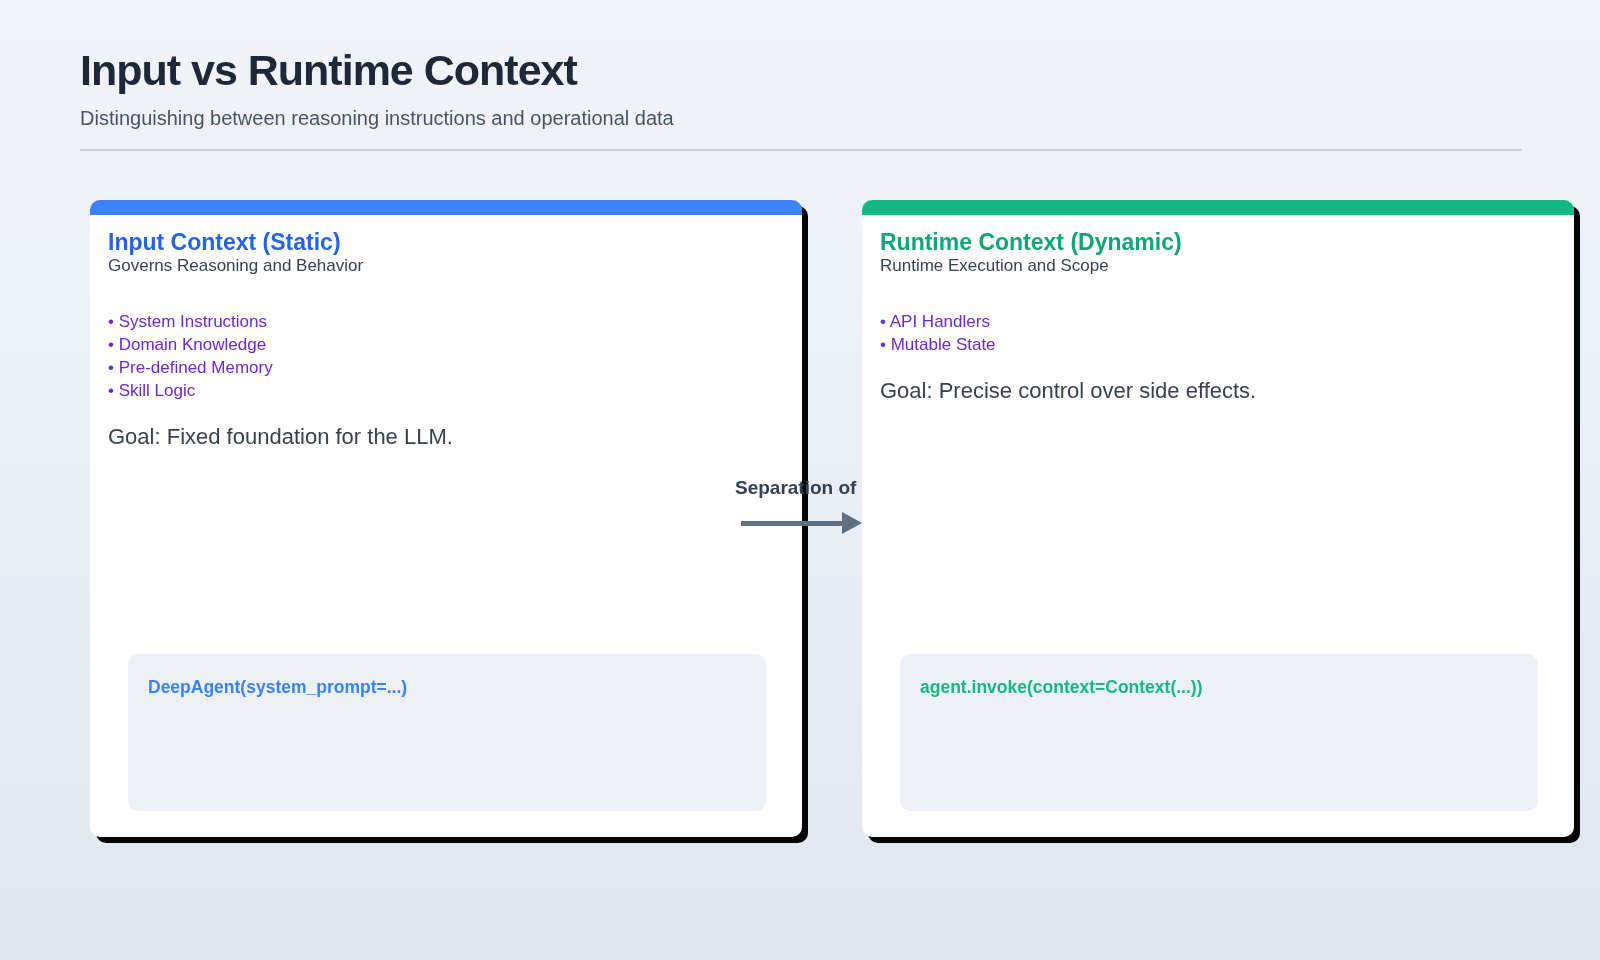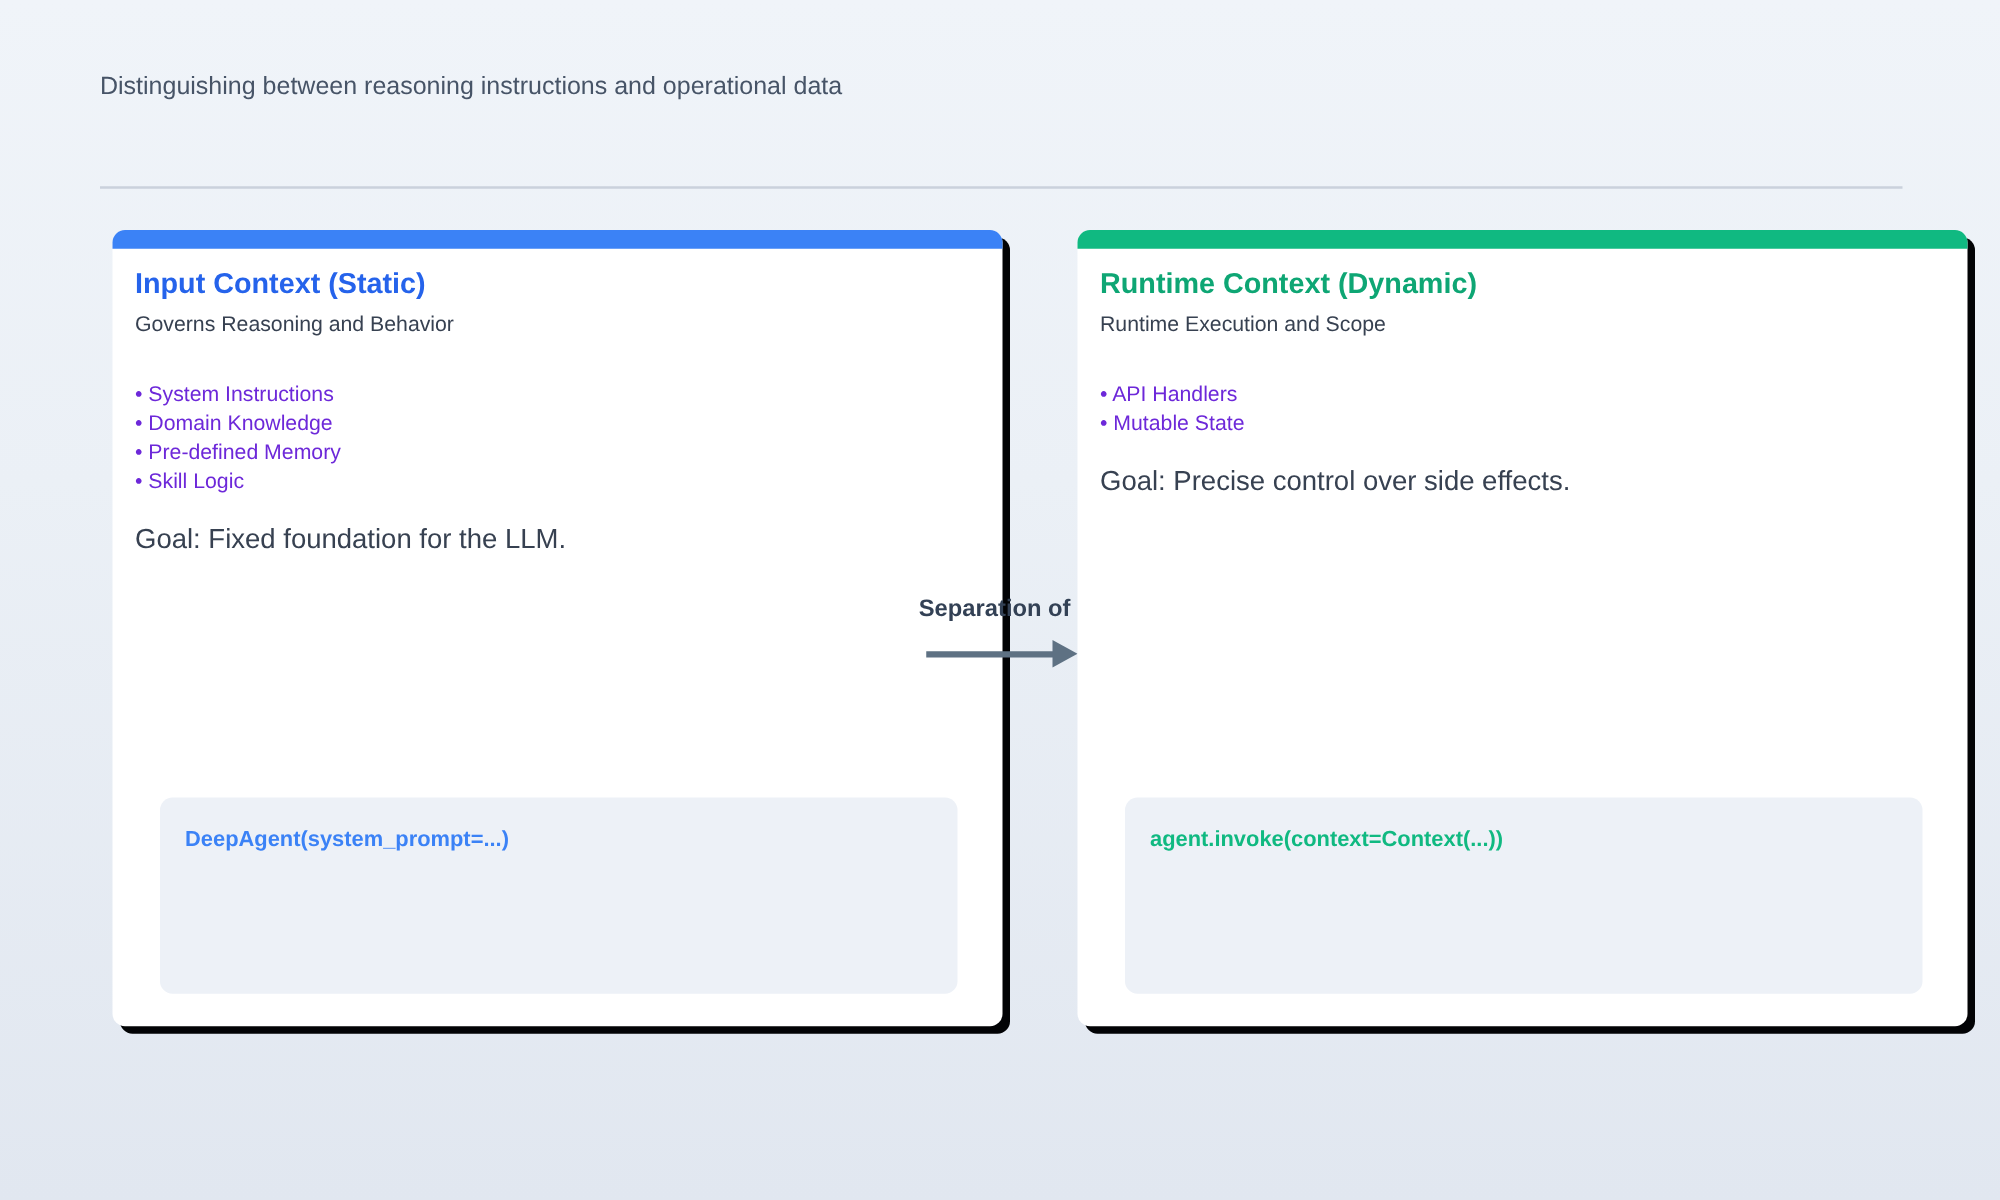--- a/index.html
+++ b/index.html
@@ -39,21 +39,21 @@
     left: 80px;
     top: 149px;
     width: 1442px;
     height: 2px;
     background: #cad1dc;
   }
 
   
   .card {
     position: absolute;
-    top: 184px;
+    top: 200px;
     width: 712px;
     height: 637px;
     background: #ffffff;
     border-radius: 10px;
     box-shadow: 6px 6px 0 #020305;
   }
   .card.left  { left: 90px; }
   .card.right { left: 862px; }
 
   .card-bar {
@@ -68,21 +68,21 @@
   }
   .card-title {
     font-size: 23px;
     font-weight: bold;
     line-height: 28px;
   }
   .card.left  .card-title { color: #2563eb; }
   .card.right .card-title { color: #0ea674; }
 
   .card-subtitle {
-    margin-top: 10px;
+    margin-top: 0;
     font-size: 17px;
     color: #374151;
   }
   .card-bullets {
     margin-top: 34px;
     font-size: 17px;
     line-height: 23px;
     color: #6d28d9;
   }
   .card-goal {
@@ -135,20 +135,21 @@
     height: 0;
     border-top: 11px solid transparent;
     border-bottom: 11px solid transparent;
     border-left: 20px solid #5e7183;
   }
 </style>
 </head>
 <body>
 
 <div class="header">
+  <h1 class="page-title">Input vs Runtime Context</h1>
   <p class="page-subtitle">Distinguishing between reasoning instructions and operational data</p>
 </div>
 <div class="header-divider"></div>
 
 <div class="card left">
   <div class="card-bar"></div>
   <div class="card-body">
     <div class="card-title">Input Context (Static)</div>
     <div class="card-subtitle">Governs Reasoning and Behavior</div>
     <div class="card-bullets">

